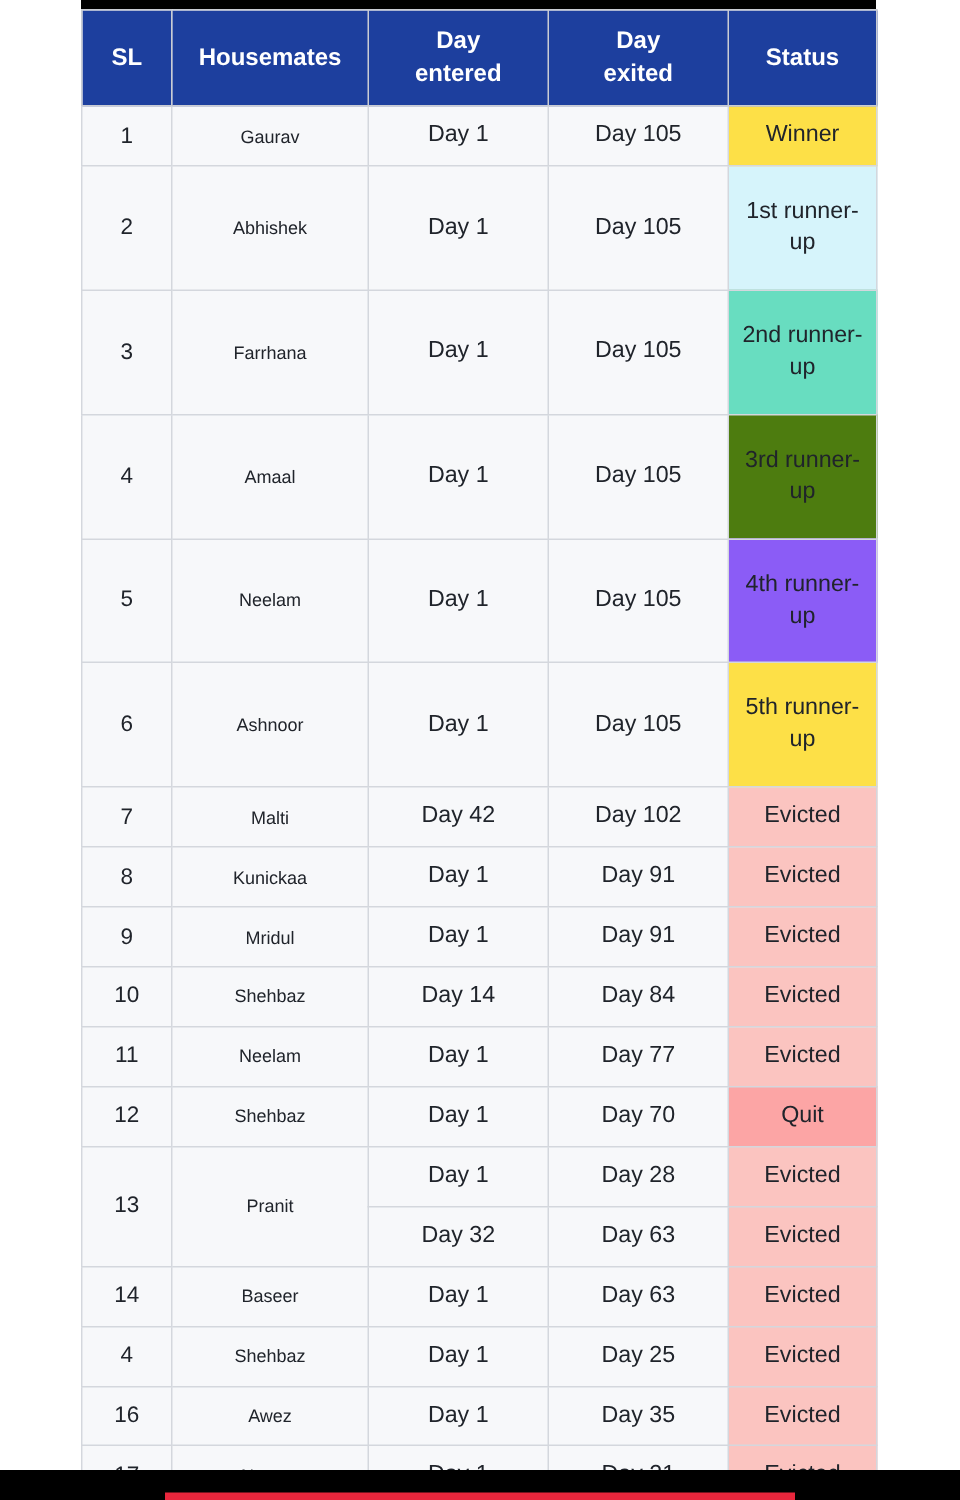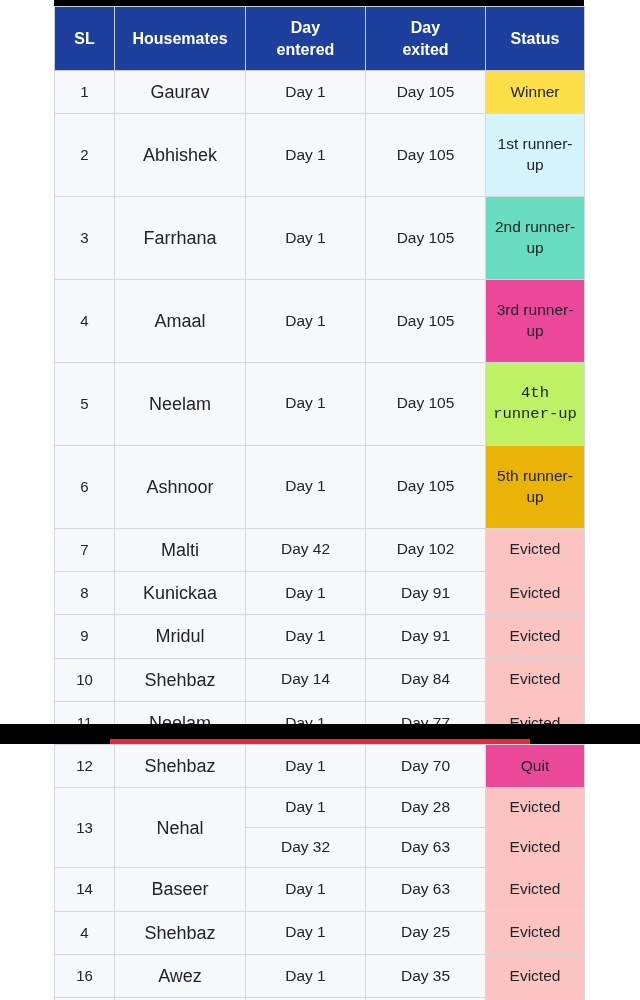--- a/index.html
+++ b/index.html
@@ -9,21 +9,21 @@
   }
   body {
     width: 640px;
     height: 1000px;
     overflow: hidden;
     font-family: "Liberation Sans", sans-serif;
   }
   .screen {
     position: relative;
     width: 640px;
-    height: 744px;
+    height: 1000px;
     background: #ffffff;
   }
   .top-bar {
     width: 640px;
     height: 6px;
     background: #000000;
   }
   .bottom-bar {
     position: absolute;
     left: 0;
@@ -87,21 +87,21 @@
     border: 1px solid #d4d7dd;
     font-size: 15.5px;
     color: #20242b;
     text-align: center;
     vertical-align: middle;
     padding: 9px 3px;
     line-height: 1.35;
     background: #f7f8fa;
   }
   tbody td.sl { font-size: 15px; }
-  tbody td.name { font-size: 18px; }
+  tbody td.name { font-size: 12px; }
   tbody tr.tall td { padding: 20px 3px; }
   td.status { font-weight: normal; }
 </style>
 </head>
 <body>
 
 <div class="screen">
   <div class="top-bar"></div>
   <div class="side-l"></div>
   <div class="side-r"></div>
@@ -144,35 +144,35 @@
             <td class="name">Farrhana</td>
             <td>Day 1</td>
             <td>Day 105</td>
             <td class="status" style="background: rgb(104, 221, 192);">2nd runner-up</td>
           </tr>
           <tr class="tall">
             <td class="sl">4</td>
             <td class="name">Amaal</td>
             <td>Day 1</td>
             <td>Day 105</td>
-            <td class="status" style="background: #ec4899;">3rd runner-up</td>
+            <td class="status" style="background: #4d7c0f;">3rd runner-up</td>
           </tr>
           <tr class="tall">
             <td class="sl">5</td>
             <td class="name">Neelam</td>
             <td>Day 1</td>
             <td>Day 105</td>
-            <td class="status" style="background: #bef264; font-family: Liberation Mono, monospace;">4th runner-up</td>
+            <td class="status" style="background: #8b5cf6;">4th runner-up</td>
           </tr>
           <tr class="tall">
             <td class="sl">6</td>
             <td class="name">Ashnoor</td>
             <td>Day 1</td>
             <td>Day 105</td>
-            <td class="status" style="background: #eab308;">5th runner-up</td>
+            <td class="status" style="background: #fde047;">5th runner-up</td>
           </tr>
           <tr>
             <td class="sl">7</td>
             <td class="name">Malti</td>
             <td>Day 42</td>
             <td>Day 102</td>
             <td class="status" style="background: rgb(251, 196, 192);">Evicted</td>
           </tr>
           <tr>
             <td class="sl">8</td>
@@ -200,25 +200,25 @@
             <td class="name">Neelam</td>
             <td>Day 1</td>
             <td>Day 77</td>
             <td class="status" style="background: rgb(251, 196, 192);">Evicted</td>
           </tr>
           <tr>
             <td class="sl">12</td>
             <td class="name">Shehbaz</td>
             <td>Day 1</td>
             <td>Day 70</td>
-            <td class="status" style="background: #ec4899;">Quit</td>
+            <td class="status" style="background: #fca5a5;">Quit</td>
           </tr>
           <tr>
             <td class="sl" rowspan="2">13</td>
-            <td class="name" rowspan="2">Nehal</td>
+            <td class="name" rowspan="2">Pranit</td>
             <td>Day 1</td>
             <td>Day 28</td>
             <td class="status" style="background: rgb(251, 196, 192);">Evicted</td>
           </tr>
           <tr>
             <td>Day 32</td>
             <td>Day 63</td>
             <td class="status" style="background: rgb(251, 196, 192);">Evicted</td>
           </tr>
           <tr>

